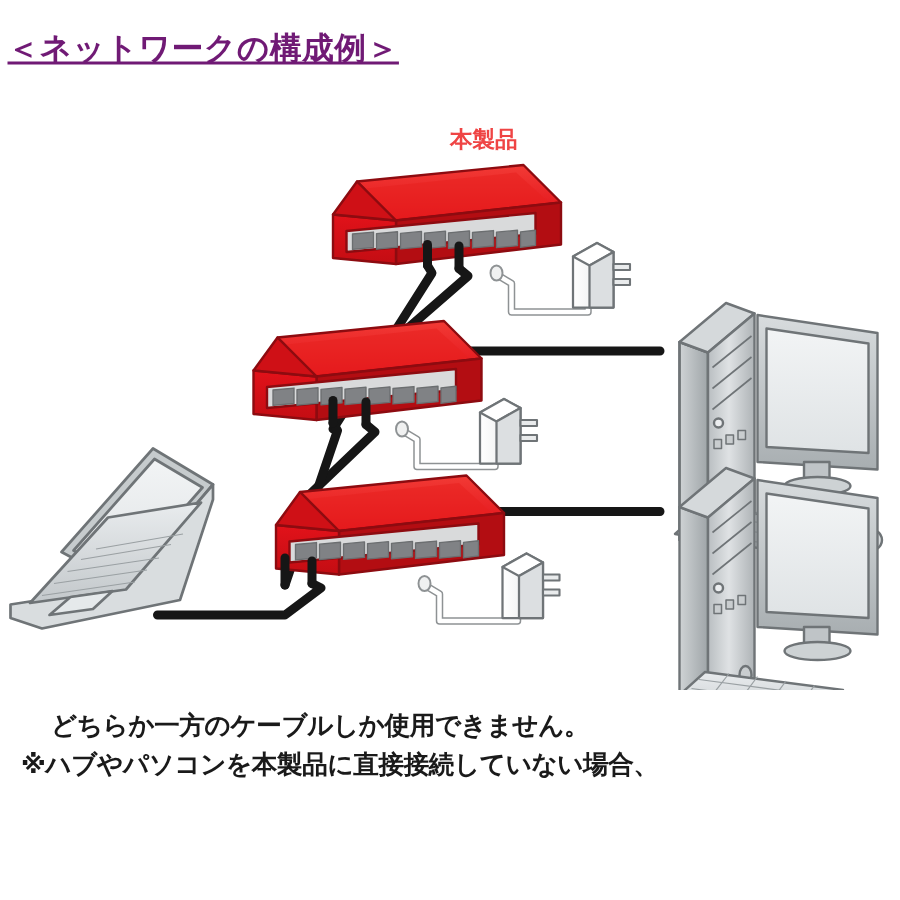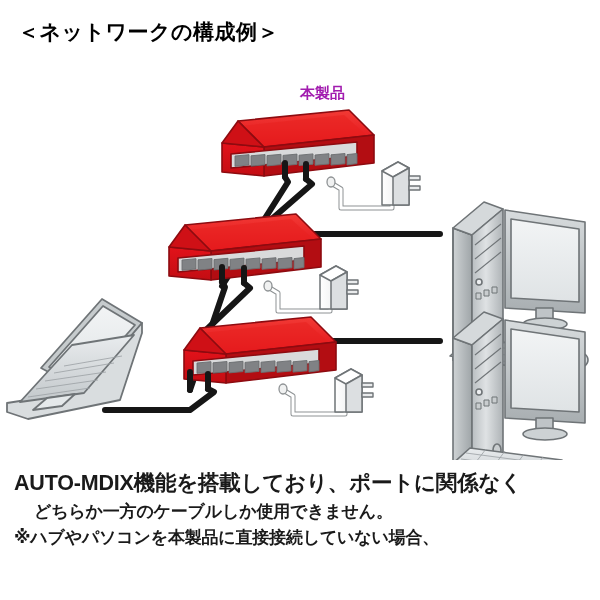--- a/index.html
+++ b/index.html
@@ -5,27 +5,27 @@
   html,body{margin:0;padding:0;background:#ffffff;}
   body{
     width:600px;height:600px;overflow:hidden;
     font-family:"Liberation Sans","DejaVu Sans",sans-serif;
     color:#231f20;
     position:relative;
   }
   #page{position:relative;width:600px;height:600px;background:#fff;}
 
   .title{
-    position:absolute;left:18px;top:18px;
+    position:absolute;left:5px;top:18px;
     font-size:21px;font-weight:bold;letter-spacing:0.5px;
-    color:#000000;white-space:nowrap;
+    color:#701a75;white-space:nowrap;text-decoration:underline;
   }
 
   .device-label{
-    position:absolute;font-size:15px;font-weight:bold;color:#a21caf;
+    position:absolute;font-size:15px;font-weight:bold;color:#ef4444;
     white-space:nowrap;
   }
 
   #diagram{position:absolute;left:0;top:50px;width:600px;height:410px;}
 
   .caption-block{
     position:absolute;left:14px;top:470px;width:580px;
   }
   .cap-main{
     font-size:21.5px;font-weight:bold;line-height:1.30;
@@ -301,20 +301,19 @@
       <path d="M285,113 L285,127"></path>
       <path d="M244,218 L244,233"></path>
       <path d="M222,217 L222,232"></path>
       <path d="M208,324 L208,339"></path>
       <path d="M190,322 L190,340"></path>
     </g>
 
   </svg>
 
   <div class="caption-block">
-    <div class="cap-main">AUTO-MDIX機能を搭載しており、ポートに関係なく</div>
     <div class="cap-note">
       <span class="indent">どちらか一方のケーブルしか使用できません。</span>
     </div>
     <div class="cap-note">※ハブやパソコンを本製品に直接接続していない場合、</div>
   </div>
 
 </div>
 
 </body></html>

